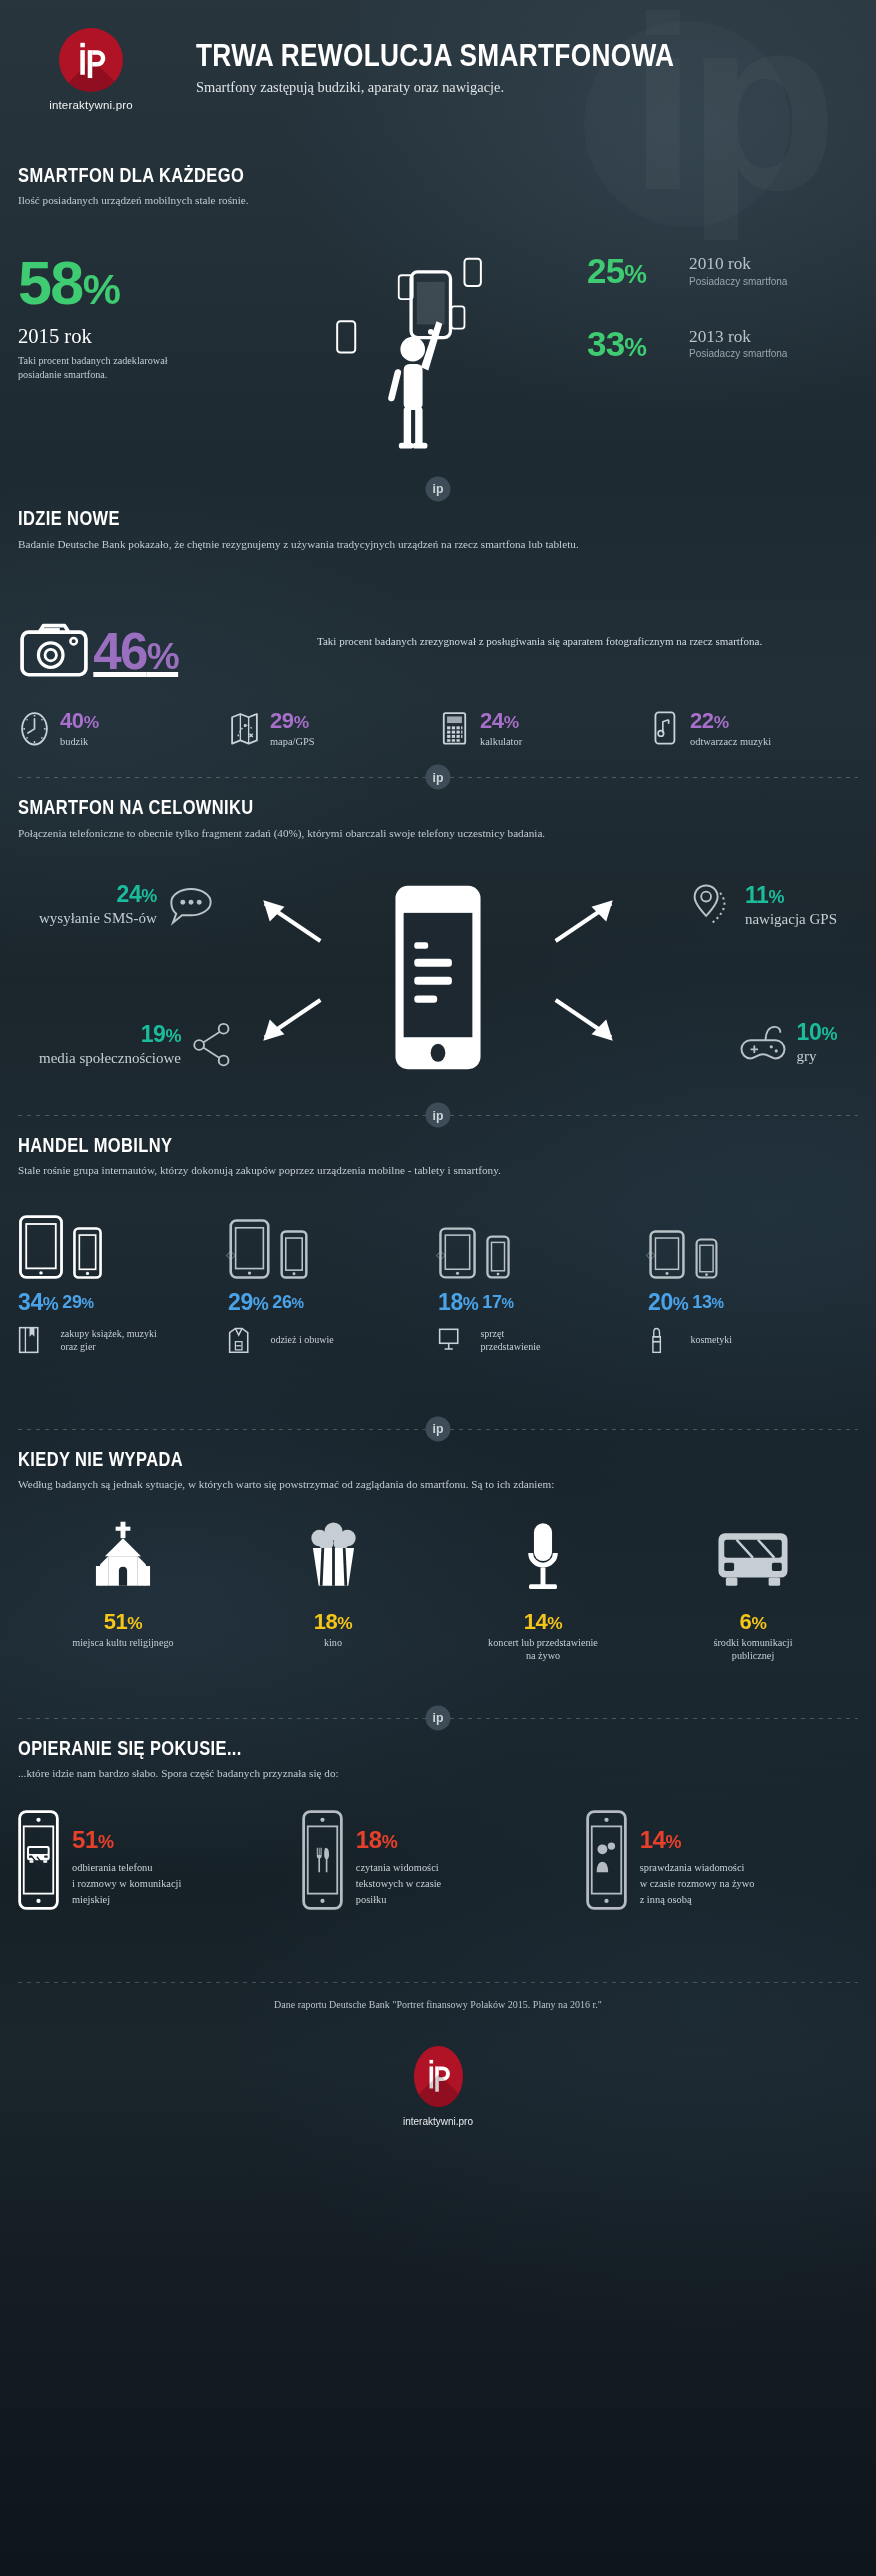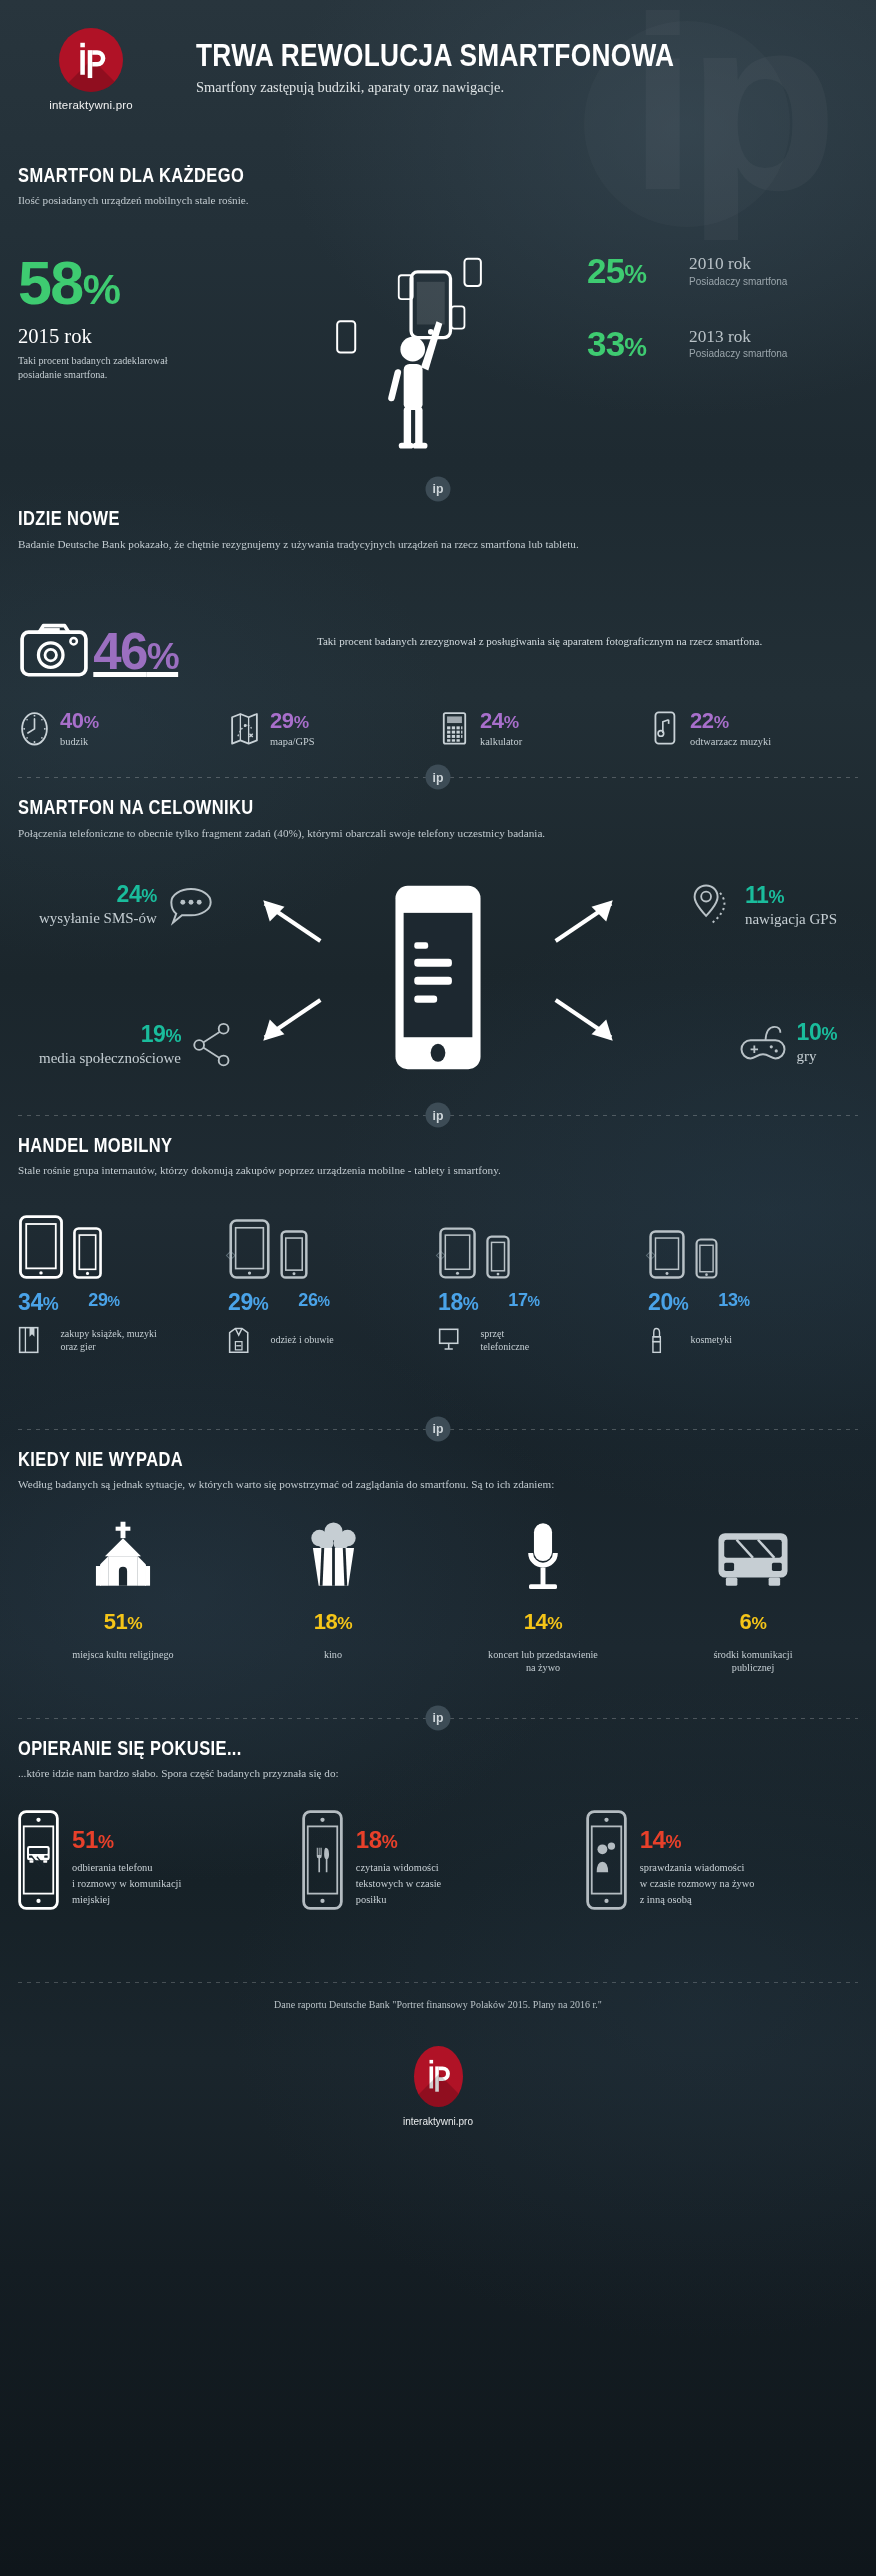--- a/index.html
+++ b/index.html
@@ -162,38 +162,38 @@
       display:grid; grid-template-columns:repeat(4,1fr); }
   .s4-cell{ position:relative; }
   .devrow{ display:flex; align-items:flex-end; gap:8.2px; height:71px; }
   .blue{
     font-family:"Liberation Sans", sans-serif; font-weight:700;
     color:#4AA3E8; line-height:1; letter-spacing:-0.4px;
   }
   .blue.bigN{ font-size:23px; }
   .blue.smN{ font-size:18px; }
   .blue .pct{ font-size:.78em; }
-  .pctrow{ display:flex; align-items:flex-start; gap:30px; margin-top:10.7px; }
+  .pctrow{ display:flex; align-items:center; gap:4px; margin-top:10.7px; }
   .s4-bottom{ display:flex; align-items:center; gap:21px; margin-top:12.3px; }
   .s4-bottom .ico{ width:21.4px;height:28px;flex:0 0 auto; }
   .s4-bottom .lab{ font-size:10px; color:#c5ced3; line-height:1.35; }
   .sep-diamond{ position:absolute; top:43px; right:-6.6px;
       width:7.4px;height:7.4px; border:0.8px solid #5d6d77; transform:rotate(45deg); }
 
   
   .s5{ position:relative; margin-top:21.4px; height:189px; }
   .s5-grid{ position:absolute; left:18px; right:18px; top:6.6px;
       display:grid; grid-template-columns:repeat(4,1fr); text-align:center; }
   .s5-ico{ height:76px; display:flex;align-items:flex-end;justify-content:center; }
   .yellow{
     font-family:"Liberation Sans", sans-serif; font-weight:700;
     font-size:22px; line-height:1; color:#F5C518; letter-spacing:-0.4px; margin-top:16.4px;
   }
   .yellow .pct{ font-size:17.3px; }
-  .s5-lab{ font-size:10.2px; color:#c5ced3; margin-top:15px; line-height:1.35; }
+  .s5-lab{ font-size:10.2px; color:#c5ced3; margin-top:3px; line-height:1.35; }
 
   
   .s6{ position:relative; margin-top:21.4px; height:164px; }
   .s6-grid{ position:absolute; left:18px; right:18px; top:10px;
       display:grid; grid-template-columns:repeat(3,1fr); gap:11.5px; }
   .s6-item{ display:flex; align-items:flex-start; gap:13px; }
   .s6-item .ph{ width:41px; height:100px; flex:0 0 auto; }
   .red{
     font-family:"Liberation Sans", sans-serif; font-weight:700;
     font-size:24px; line-height:1; color:#E8402A; letter-spacing:-0.4px; margin-top:18px;
@@ -590,21 +590,21 @@
         <div class="pctrow">
           <div class="blue bigN"><span>18</span><span class="pct">%</span></div>
           <div class="blue smN"><span>17</span><span class="pct">%</span></div>
         </div>
         <div class="s4-bottom">
           <svg class="ico" viewBox="0 0 26 34">
             <rect x="2" y="4" width="22" height="17" fill="none" stroke="#c9d2d7" stroke-width="1.9"></rect>
             <path d="M13 21 v6 M8 28 h10" stroke="#c9d2d7" stroke-width="1.9" fill="none"></path>
           </svg>
           <div class="lab" style="white-space:pre-line">sprzęt
-telefoniczne</div>
+przedstawienie</div>
         </div>
         <div class="sep-diamond"></div>
       </div>
 
       <div class="s4-cell">
         <div class="devrow">
           <svg width="38" height="51" viewBox="0 0 46 62">
             <rect x="3" y="3" width="40" height="56" rx="6" fill="none" stroke="#b9c2c7" stroke-width="3"></rect>
             <rect x="9" y="11" width="28" height="38" fill="none" stroke="#b9c2c7" stroke-width="1.8"></rect>
             <circle cx="23" cy="54" r="1.8" fill="#b9c2c7"></circle>

